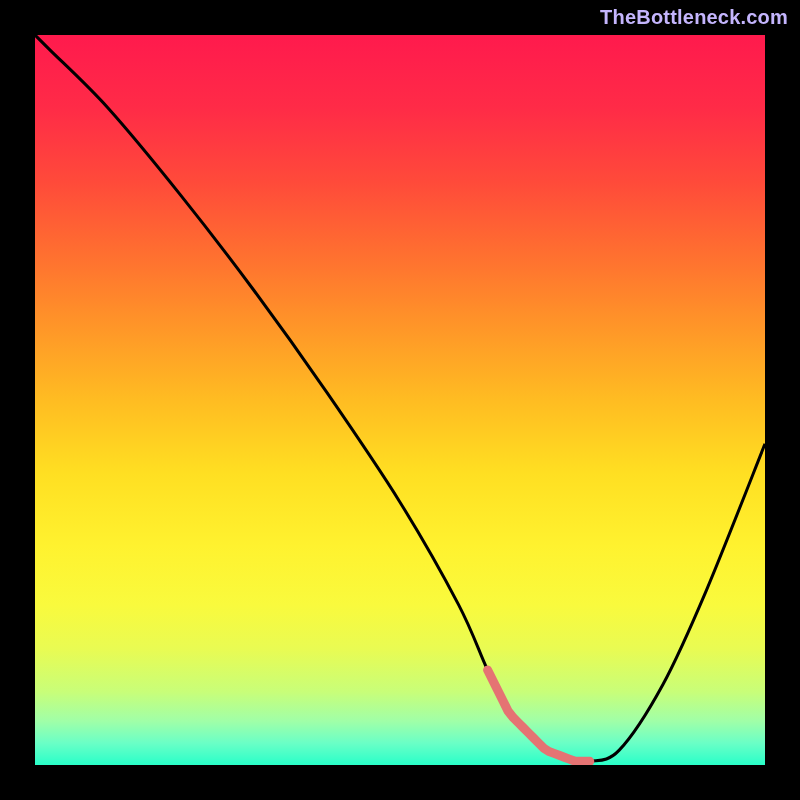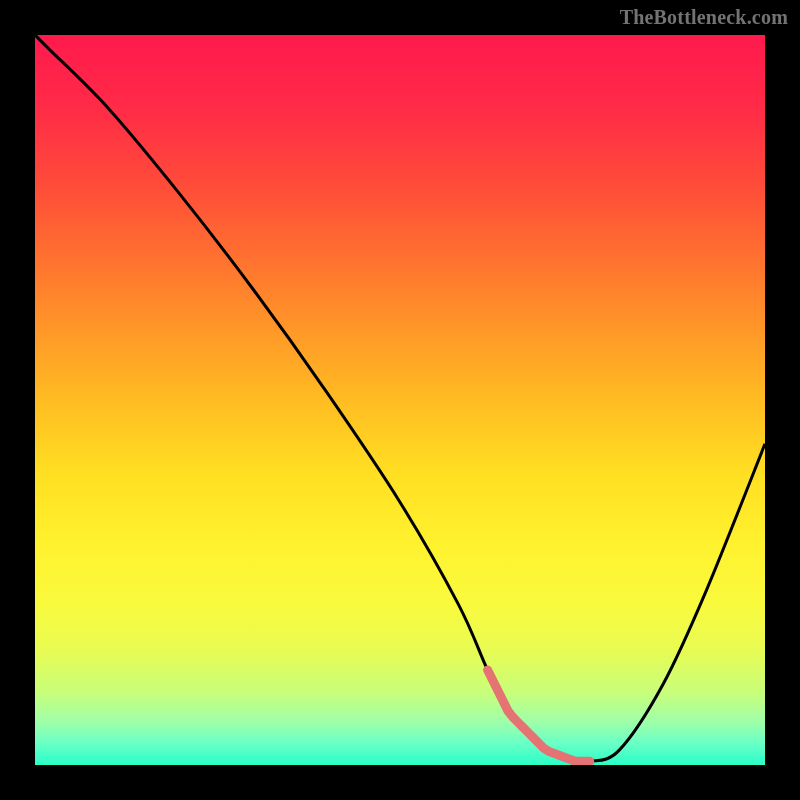--- a/index.html
+++ b/index.html
@@ -43,24 +43,24 @@
     position: absolute;
     left: 0;
     top: 0;
     width: 730px;
     height: 730px;
   }
   .attribution {
     position: absolute;
     top: 6px;
     right: 12px;
-    font-family: Liberation Serif, serif;
+    font-family: Liberation Sans, sans-serif;
     font-size: 20px;
     font-weight: 600;
-    color: #737373;
+    color: #c4b5fd;
     letter-spacing: 0.2px;
   }
 </style>
 </head>
 <body>
 
 <div class="chart-container">
   <div class="attribution">TheBottleneck.com</div>
   <div class="plot-area">
     <svg class="curve-svg" viewBox="0 0 730 730" preserveAspectRatio="none">

